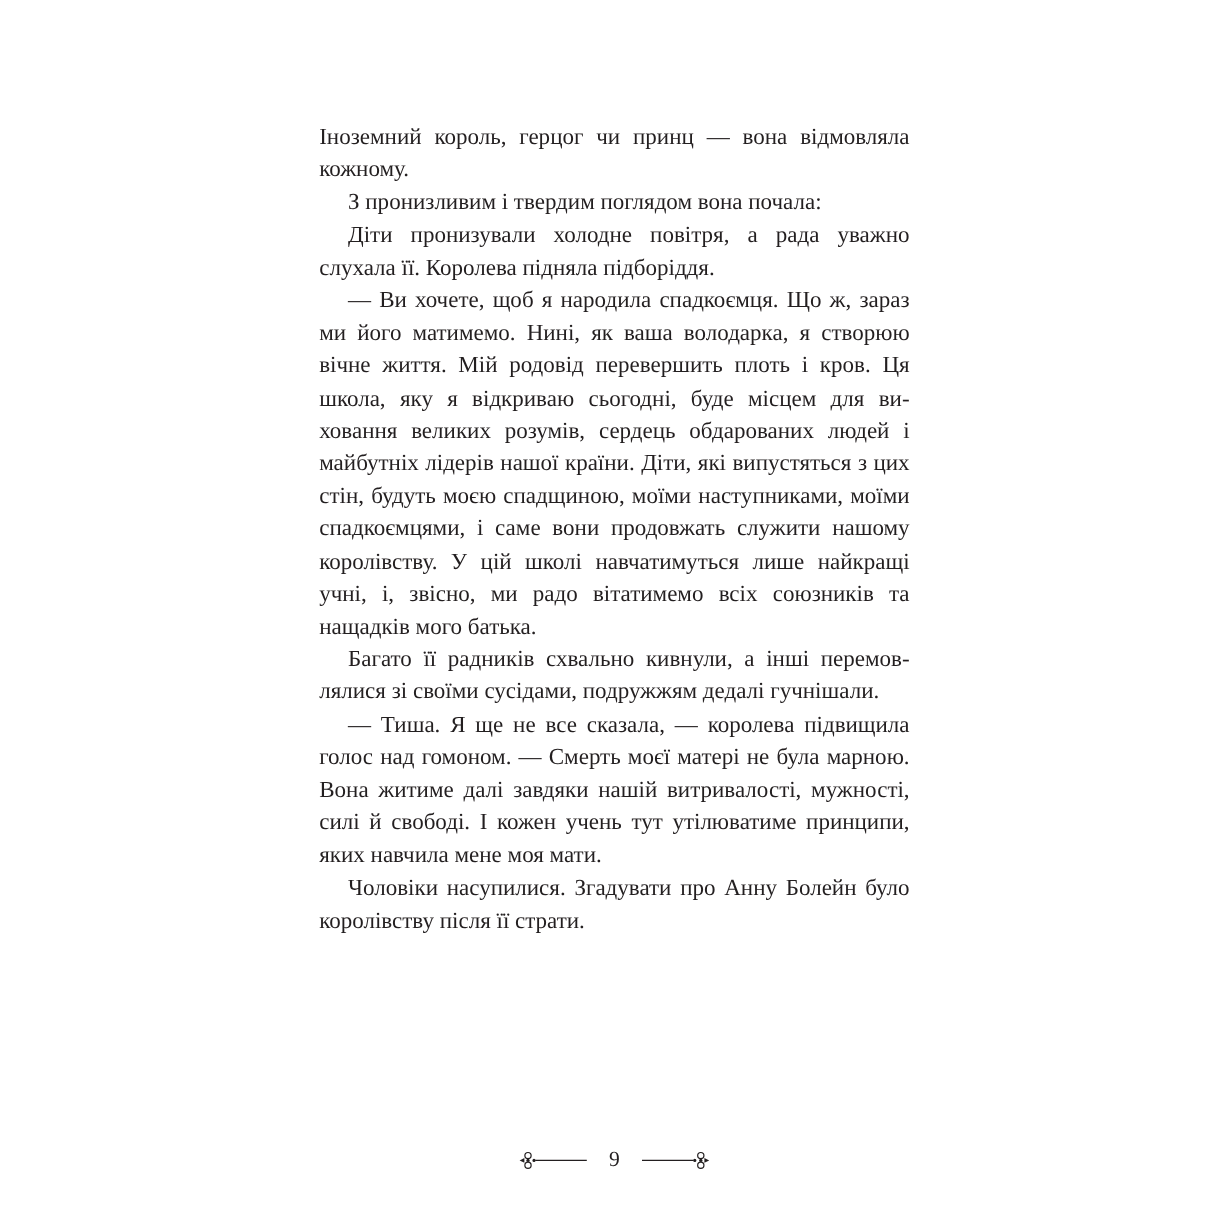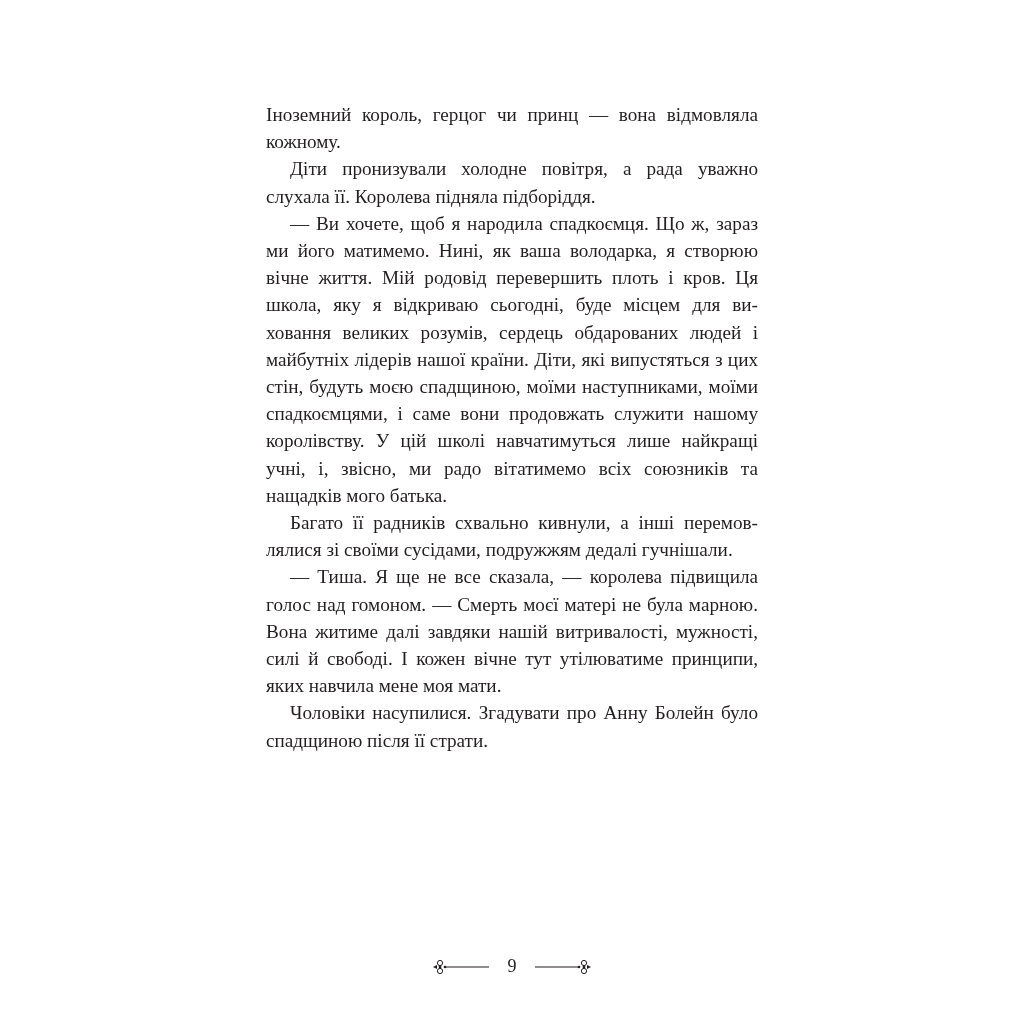--- a/index.html
+++ b/index.html
@@ -56,25 +56,26 @@
       font-family: "Liberation Serif", "DejaVu Serif", serif;
       font-size: 18px;
       color: #231f20;
     }
   </style>
 </head>
 <body>
 
 <div class="page-text">
   <p class="no-indent">Іноземний король, герцог чи принц — вона відмовляла кожному.</p>
+  <p>З пронизливим і твердим поглядом вона почала:</p>
   <p>Діти пронизували холодне повітря, а рада уважно слухала її. Королева підняла підборіддя.</p>
   <p>— Ви хочете, щоб я народила спадкоємця. Що ж, зараз ми його матимемо. Нині, як ваша володарка, я створюю вічне життя. Мій родовід перевершить плоть і кров. Ця школа, яку я відкриваю сьогодні, буде місцем для ви­ховання великих розумів, сердець обдарованих людей і майбутніх лідерів нашої країни. Діти, які випустяться з цих стін, будуть моєю спадщиною, моїми наступника­ми, моїми спадкоємцями, і саме вони продовжать слу­жити нашому королівству. У цій школі навчатимуться лише найкращі учні, і, звісно, ми радо вітатимемо всіх союзників та нащадків мого батька.</p>
   <p>Багато її радників схвально кивнули, а інші перемов­лялися зі своїми сусідами, подружжям дедалі гучнішали.</p>
-  <p>— Тиша. Я ще не все сказала, — королева підвищила голос над гомоном. — Смерть моєї матері не була мар­ною. Вона житиме далі завдяки нашій витривалості, мужності, силі й свободі. І кожен вічне тут утілюватиме принципи, яких навчила мене моя мати.</p>
-  <p>Чоловіки насупилися. Згадувати про Анну Болейн було спадщиною після її страти.</p>
+  <p>— Тиша. Я ще не все сказала, — королева підвищила голос над гомоном. — Смерть моєї матері не була мар­ною. Вона житиме далі завдяки нашій витривалості, мужності, силі й свободі. І кожен учень тут утілюватиме принципи, яких навчила мене моя мати.</p>
+  <p>Чоловіки насупилися. Згадувати про Анну Болейн було королівству після її страти.</p>
 </div>
 
 <div class="folio">
   <span class="ornament">
     <svg width="60" height="20" viewBox="0 0 60 20">
       <path d="M2 10 L6 8 L6 12 Z" fill="#231f20"></path>
       <circle cx="9" cy="6" r="2.6" fill="none" stroke="#231f20" stroke-width="1"></circle>
       <circle cx="9" cy="14" r="2.6" fill="none" stroke="#231f20" stroke-width="1"></circle>
       <circle cx="9" cy="10" r="1.4" fill="#231f20"></circle>
       <circle cx="14" cy="10" r="1.3" fill="#231f20"></circle>

